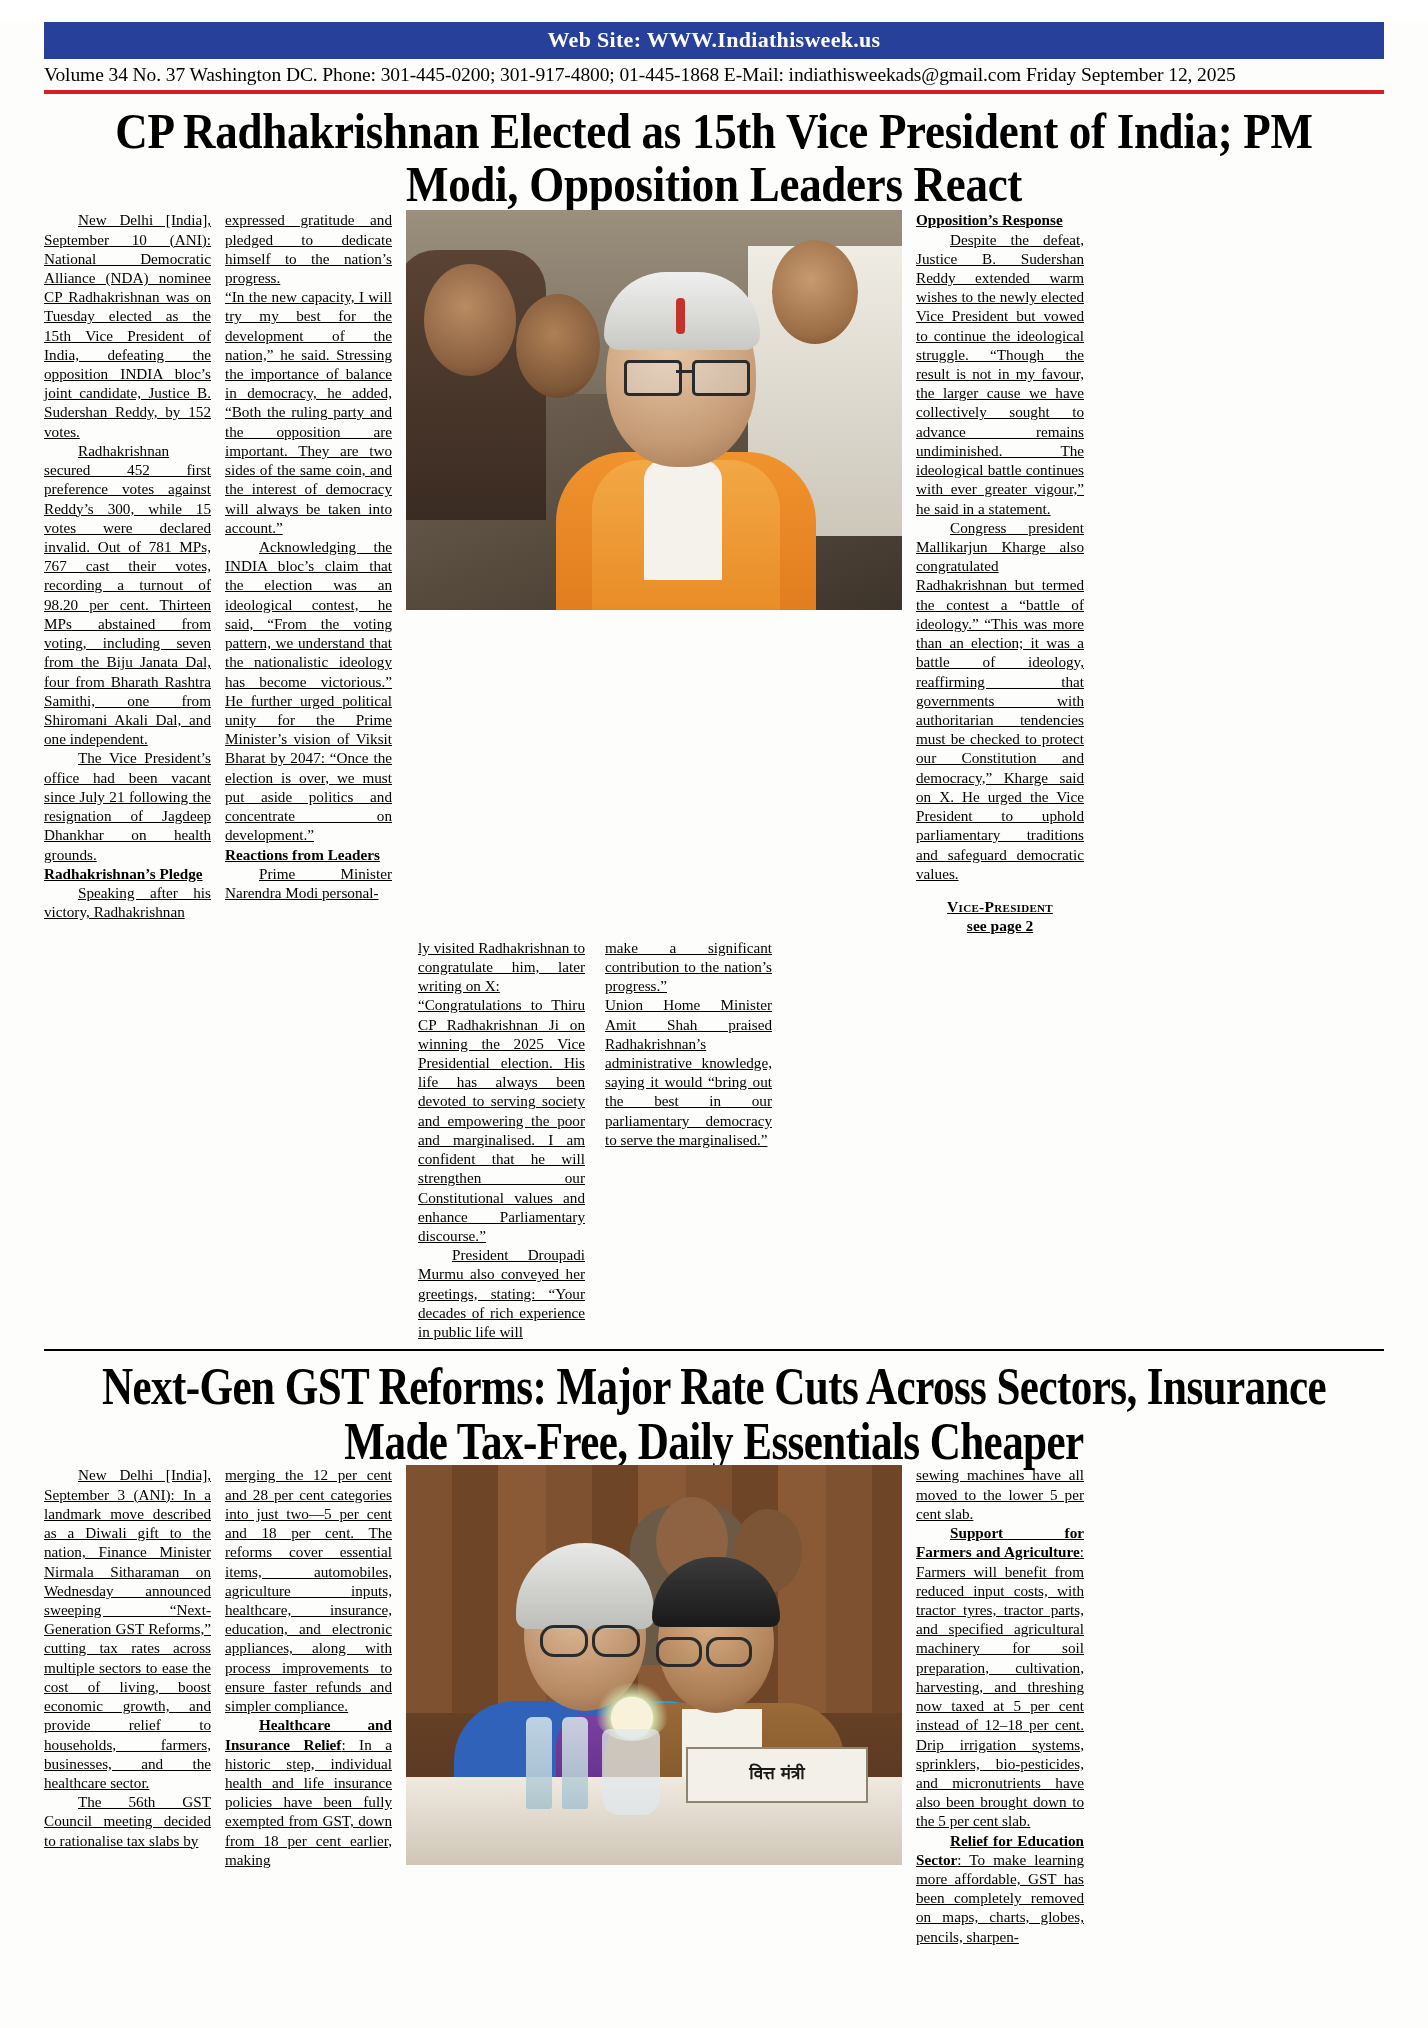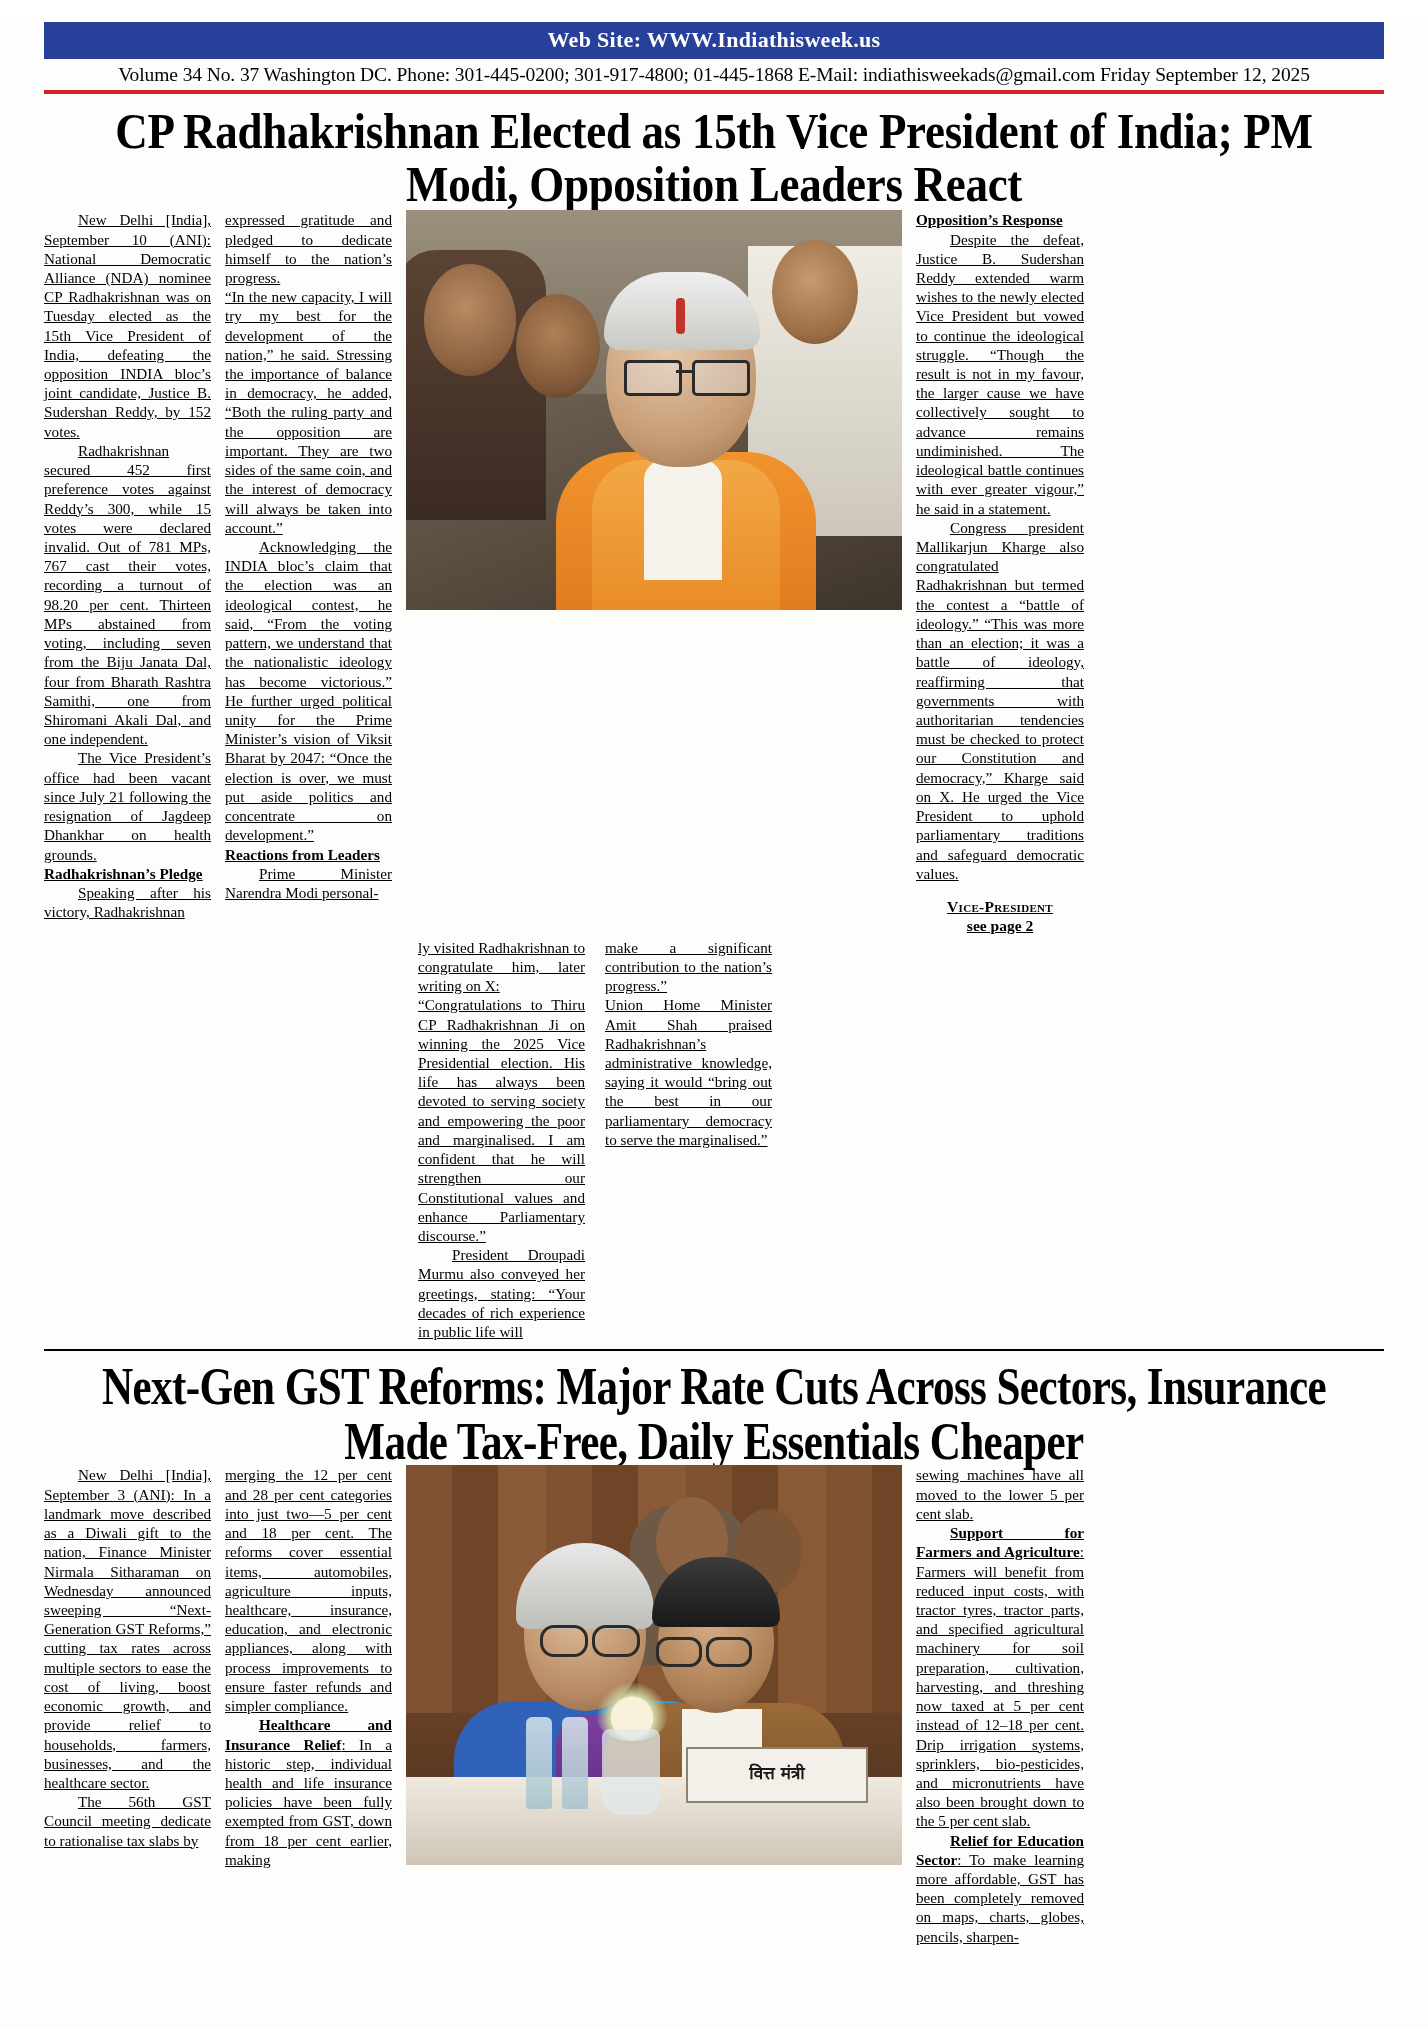--- a/index.html
+++ b/index.html
@@ -111,21 +111,21 @@
     background: #27409a;
     color: #fff;
     text-align: center;
     font-weight: bold;
     font-size: 22px;
     padding: 5px 0 6px 0;
     letter-spacing: .3px;
     font-family: "Liberation Serif", serif;
   }
   .volume-line {
-    text-align: center;
+    text-align: left;
     font-size: 19.5px;
     padding: 5px 0 4px 0;
     white-space: nowrap;
     letter-spacing: -.1px;
   }
   .red-rule {
     height: 4px;
     background: #d62027;
     margin-bottom: 3px;
   }
@@ -362,21 +362,21 @@
     <div style="width:168px"></div>
   </div>
 
   <div class="rule-thin"></div>
 
   <div class="headline2">Next-Gen GST Reforms: Major Rate Cuts Across Sectors, Insurance Made Tax-Free, Daily Essentials Cheaper</div>
 
   <div class="art2-top">
     <div class="col colw1">
       <p>New Delhi [India], September 3 (ANI): In a landmark move described as a Diwali gift to the nation, Finance Minister Nirmala Sitharaman on Wednesday announced sweeping “Next-Generation GST Reforms,” cutting tax rates across multiple sectors to ease the cost of living, boost economic growth, and provide relief to households, farmers, businesses, and the healthcare sector.</p>
-      <p>The 56th GST Council meeting dedicate to rationalise tax slabs by</p>
+      <p>The 56th GST Council meeting decided to rationalise tax slabs by</p>
     </div>
 
     <div class="col colw1">
       <p class="noindent">merging the 12 per cent and 28 per cent categories into just two—5 per cent and 18 per cent. The reforms cover essential items, automobiles, agriculture inputs, healthcare, insurance, education, and electronic appliances, along with process improvements to ensure faster refunds and simpler compliance.</p>
       <p style="text-indent:34px"><b>Healthcare and Insurance Relief</b><span>: In a historic step, individual health and life insurance policies have been fully exempted from GST, down from 18 per cent earlier, making</span></p>
     </div>
 
     <div class="photo2">
       <div class="ph p2-bg"></div>
       <div class="ph p2-wood"></div>

